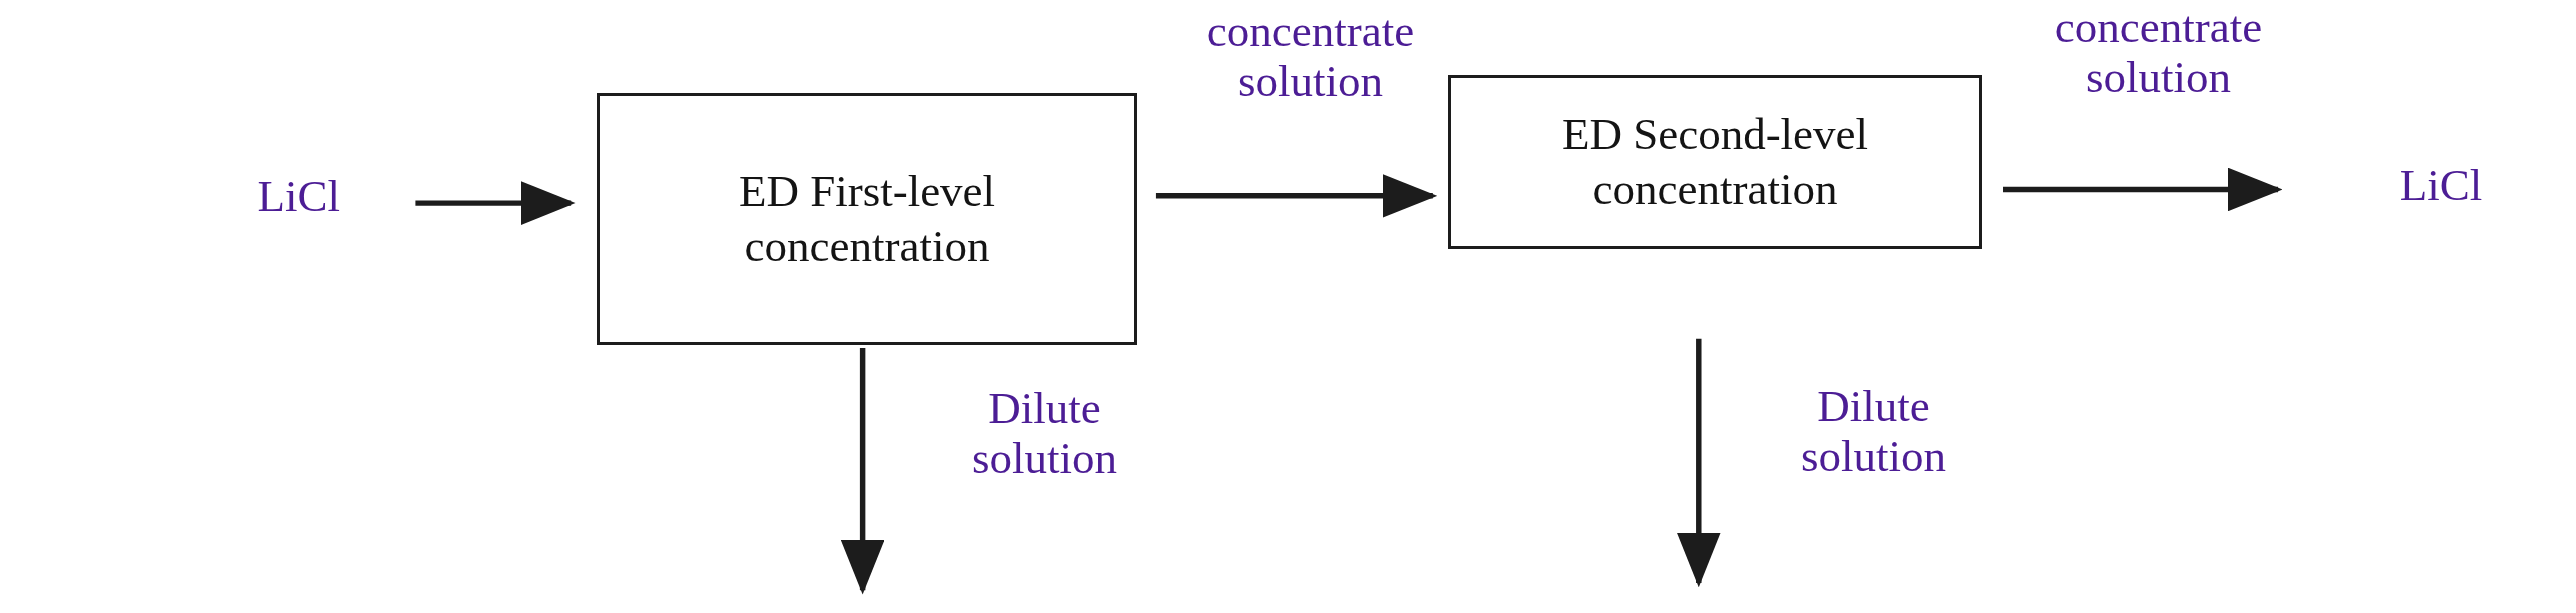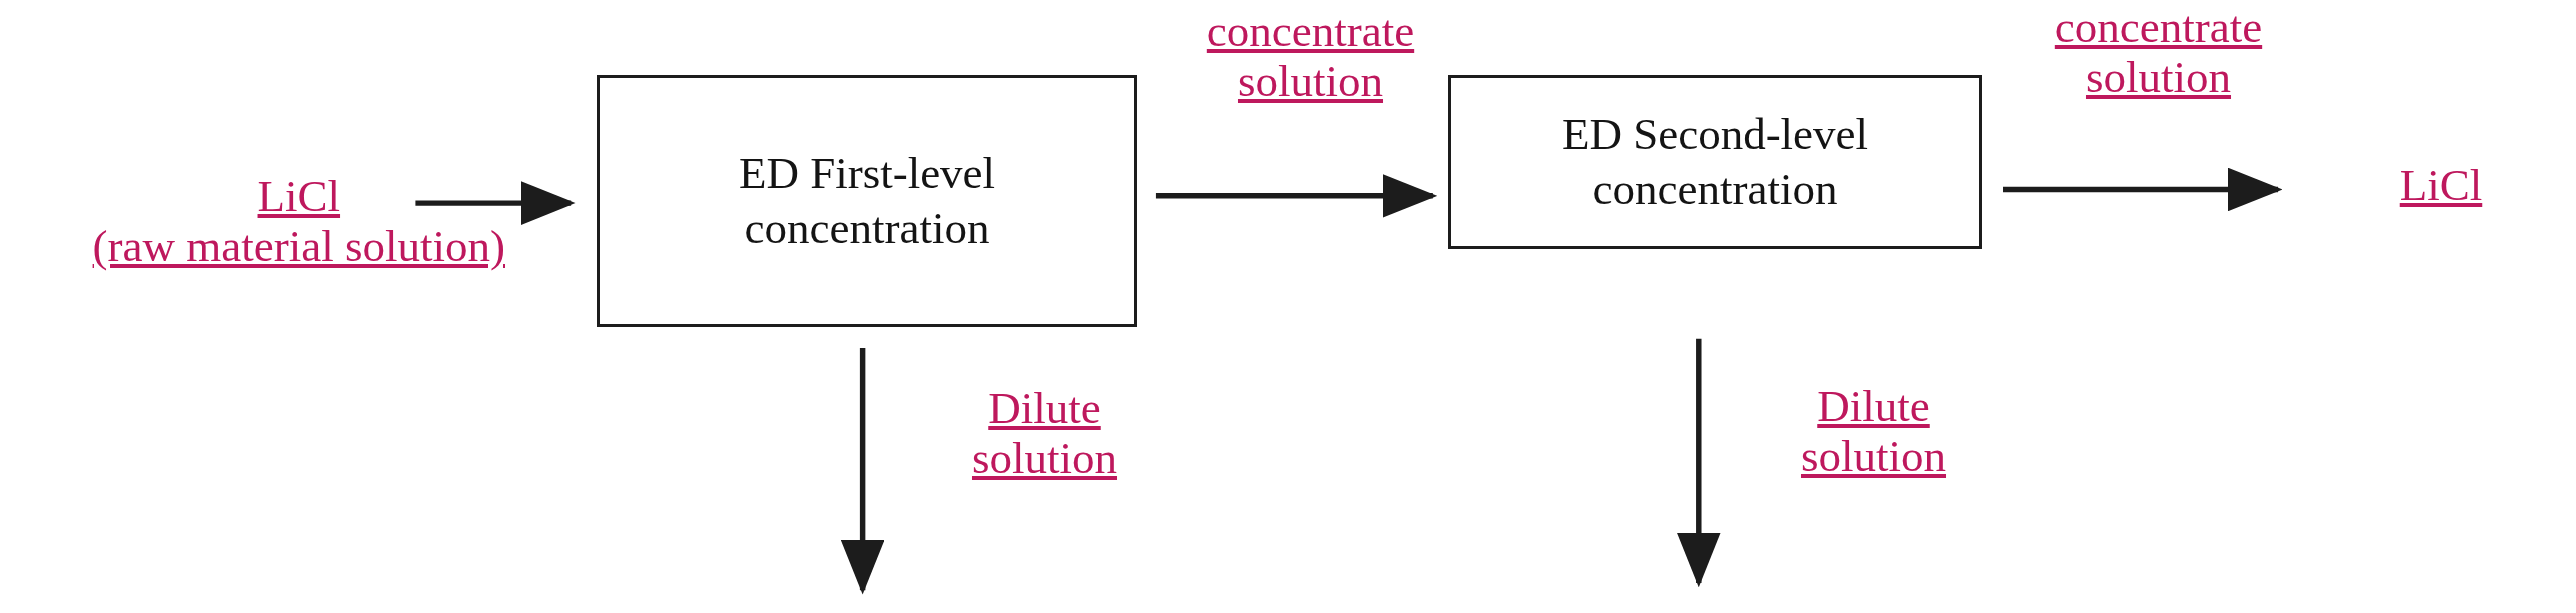--- a/index.html
+++ b/index.html
@@ -14,24 +14,23 @@
     background: #ffffff;
     font-family: "Liberation Serif", "DejaVu Serif", serif;
     color: #141414;
     overflow: hidden;
   }
   .lbl {
     position: absolute;
     text-align: center;
     line-height: 1.12;
     font-size: 45px;
-    color: #be185d;
+    color: #4c1d95;
     white-space: nowrap;
     letter-spacing: 0px;
-    text-decoration: underline;
   }
   .lbl .line { display: block; }
 
   .procbox {
     position: absolute;
     box-sizing: border-box;
     border: 3.6px solid #1c1c1c;
     background: #ffffff;
     display: flex;
     align-items: center;
@@ -84,24 +83,23 @@
       <line x1="946" y1="382" x2="946" y2="648" stroke="#1c1c1c" stroke-width="6" marker-end="url(#ah)"></line>
     </g>
 
     <g>
       <line x1="1864" y1="372" x2="1864" y2="640" stroke="#1c1c1c" stroke-width="6" marker-end="url(#ah)"></line>
     </g>
   </svg>
 
   <div class="lbl" style="left:7.3px; top:171px; width:583px;">
     <span class="line">LiCl</span>
-    <span class="line">(raw material solution)</span>
   </div>
 
-  <div class="procbox" style="left:597px; top:75px; width:540px; height:252px;">
+  <div class="procbox" style="left:597px; top:93px; width:540px; height:252px;">
     <div class="boxtext">
       <span class="line">ED First-level</span>
       <span class="line">concentration</span>
     </div>
   </div>
 
   <div class="lbl" style="left:1128px; top:5.5px; width:365px;">
     <span class="line">concentrate</span>
     <span class="line">solution</span>
   </div>

